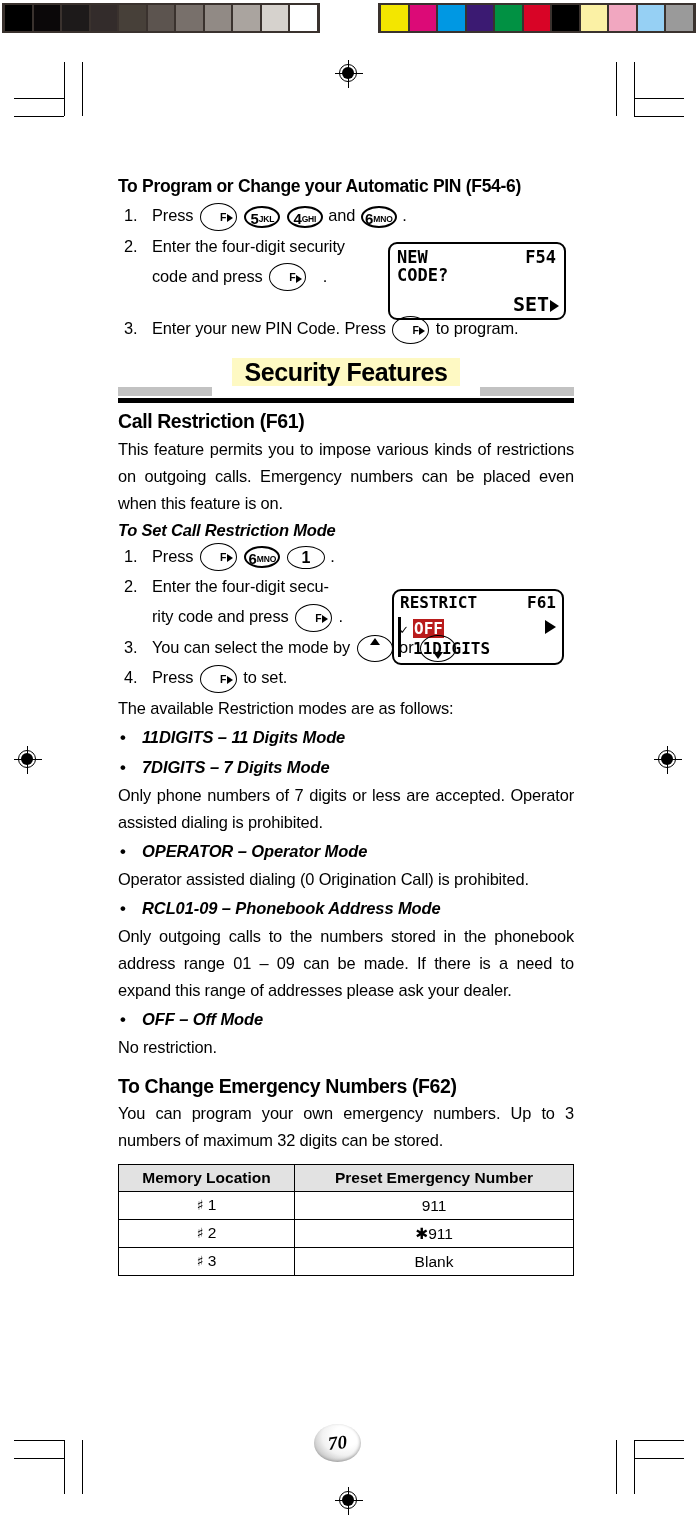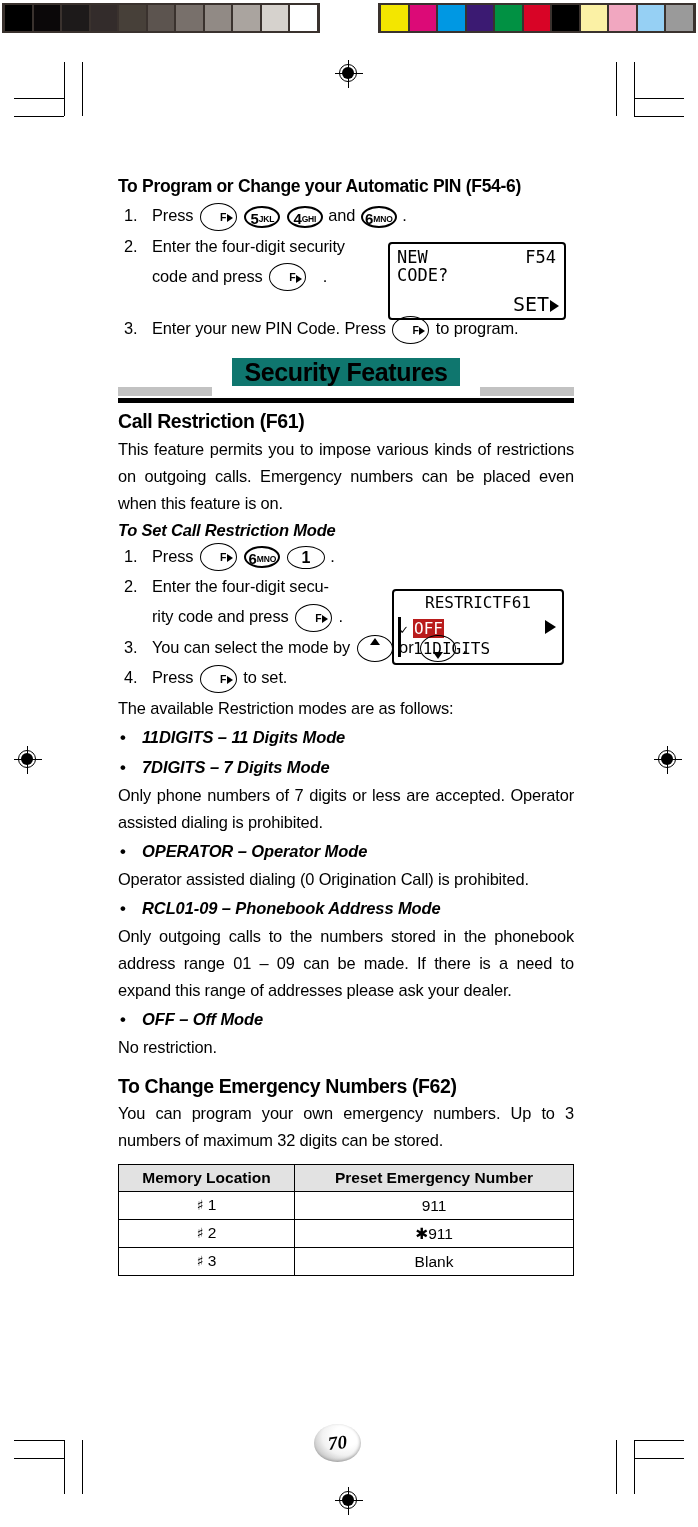--- a/index.html
+++ b/index.html
@@ -223,25 +223,25 @@
   }
   .key-arrow.down .tri {
     bottom: 2px;
     border-top: 7px solid #000;
   }
 
   
   .lcd {
     position: absolute;
     border: 2px solid #000;
-    border-radius: 4px;
+    border-radius: 9px;
     background: #fff;
     box-sizing: border-box;
     font-family: "DejaVu Sans Mono", monospace;
-    font-weight: normal;
+    font-weight: bold;
     overflow: hidden;
   }
   #lcd-newcode {
     left: 388px;
     top: 242px;
     width: 178px;
     height: 78px;
   }
   #lcd-newcode .row1 {
     position: absolute;
@@ -270,21 +270,21 @@
     top: 589px;
     width: 172px;
     height: 76px;
   }
   #lcd-restrict .toprow {
     position: absolute;
     left: 6px; top: 2px;
     right: 6px;
     font-size: 16px;
     display: flex;
-    justify-content: center;
+    justify-content: space-between;
   }
   #lcd-restrict .optrow {
     position: absolute;
     left: 6px;
     font-size: 16px;
     white-space: nowrap;
   }
   #lcd-restrict .optrow.r1 { top: 28px; }
   #lcd-restrict .optrow.r2 { top: 48px; }
   #lcd-restrict .sel {
@@ -351,21 +351,21 @@
     left: 0; right: 0;
     top: 0;
     text-align: center;
     font-size: 25px;
     font-weight: bold;
     letter-spacing: -0.4px;
     background: #fff;
     display: inline-block;
   }
   #banner .btitle span {
-    background: #0f766e;
+    background: #fef9c3;
     padding: 0 12px;
   }
 
   
   table.emerg {
     border-collapse: collapse;
     width: 456px;
     margin-top: 10px;
     font-size: 15.5px;
   }

